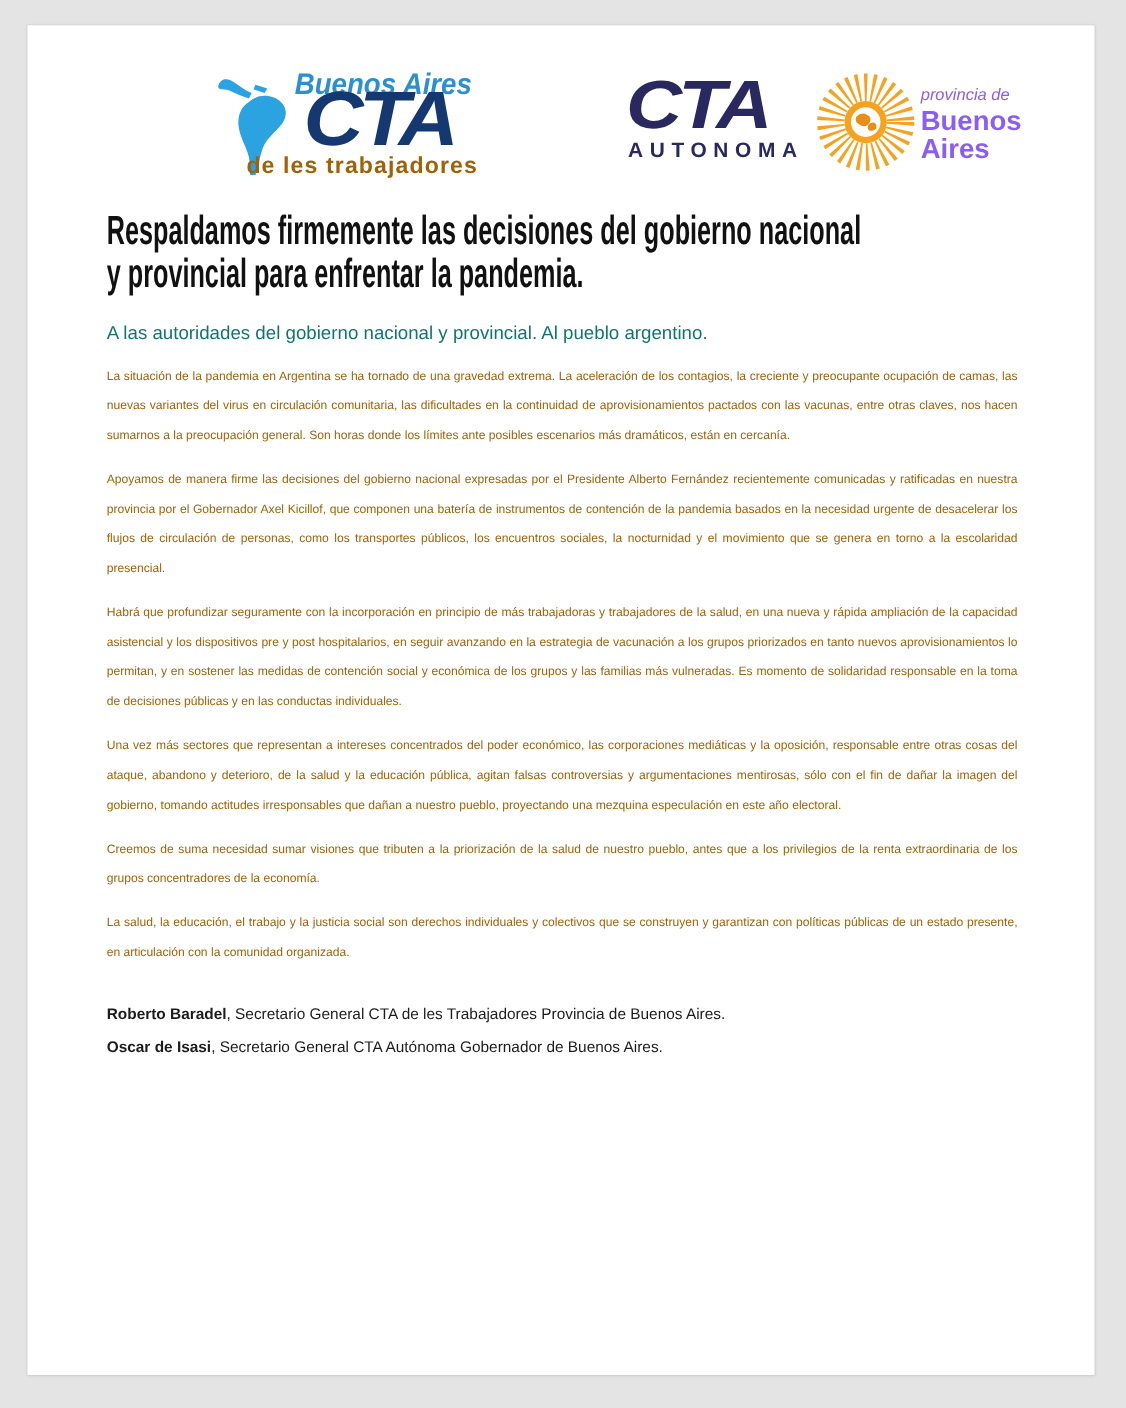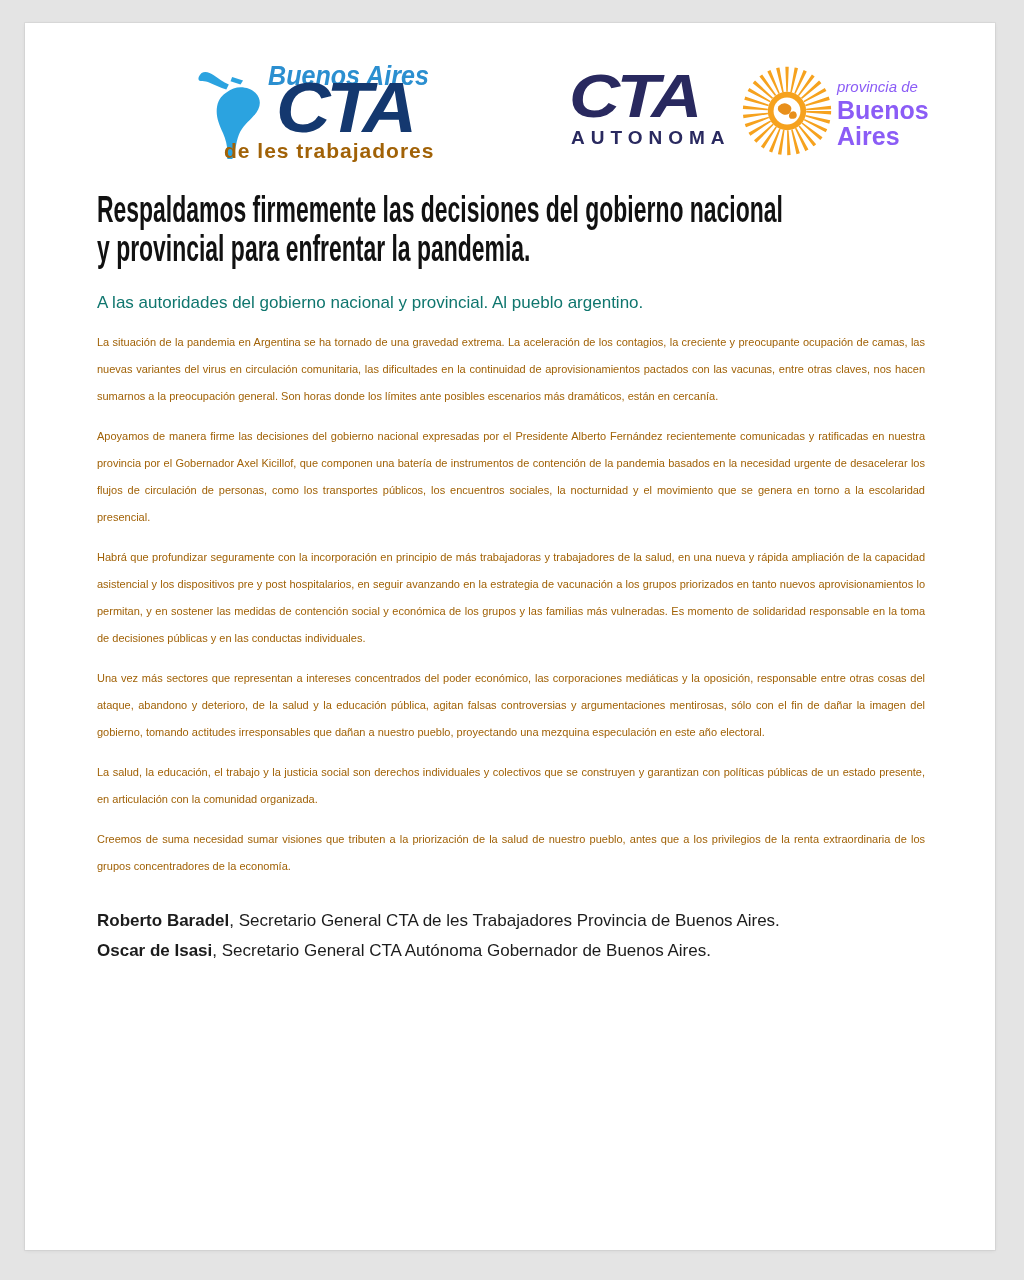--- a/index.html
+++ b/index.html
@@ -79,21 +79,21 @@
   .salutation {
     margin-top: 20px;
     font-size: 17px; line-height: 27px; color: #0f766e;
   }
   .body-par {
     margin-top: 13px;
     font-size: 11px; line-height: 27px; color: #a16207;
     text-align: justify;
     width: 828px;
   }
-  .signatures { margin-top: 26px; font-size: 17px; color: #1c1c1c; }
+  .signatures { margin-top: 26px; font-size: 14px; color: #1c1c1c; }
   .sig-line { line-height: 30px; }
   .sig-line .sig-name { font-weight: 700; }
 </style>
 </head>
 <body>
 
 <div class="paper">
 
   <div class="header">
 
@@ -131,22 +131,22 @@
     <span class="tline">Respaldamos firmemente las decisiones del gobierno nacional</span><br>
     <span class="tline">y provincial para enfrentar la pandemia.</span>
   </h1>
 
   <p class="salutation">A las autoridades del gobierno nacional y provincial. Al pueblo argentino.</p>
 
   <p class="body-par">La situación de la pandemia en Argentina se ha tornado de una gravedad extrema. La aceleración de los contagios, la creciente y preocupante ocupación de camas, las nuevas variantes del virus en circulación comunitaria, las dificultades en la continuidad de aprovisionamientos pactados con las vacunas, entre otras claves, nos hacen sumarnos a la preocupación general. Son horas donde los límites ante posibles escenarios más dramáticos, están en cercanía.</p>
   <p class="body-par">Apoyamos de manera firme las decisiones del gobierno nacional expresadas por el Presidente Alberto Fernández recientemente comunicadas y ratificadas en nuestra provincia por el Gobernador Axel Kicillof, que componen una batería de instrumentos de contención de la pandemia basados en la necesidad urgente de desacelerar los flujos de circulación de personas, como los transportes públicos, los encuentros sociales, la nocturnidad y el movimiento que se genera en torno a la escolaridad presencial.</p>
   <p class="body-par">Habrá que profundizar seguramente con la incorporación en principio de más trabajadoras y trabajadores de la salud, en una nueva y rápida ampliación de la capacidad asistencial y los dispositivos pre y post hospitalarios, en seguir avanzando en la estrategia de vacunación a los grupos priorizados en tanto nuevos aprovisionamientos lo permitan, y en sostener las medidas de contención social y económica de los grupos y las familias más vulneradas. Es momento de solidaridad responsable en la toma de decisiones públicas y en las conductas individuales.</p>
   <p class="body-par">Una vez más sectores que representan a intereses concentrados del poder económico, las corporaciones mediáticas y la oposición, responsable entre otras cosas del ataque, abandono y deterioro, de la salud y la educación pública, agitan falsas controversias y argumentaciones mentirosas, sólo con el fin de dañar la imagen del gobierno, tomando actitudes irresponsables que dañan a nuestro pueblo, proyectando una mezquina especulación en este año electoral.</p>
+  <p class="body-par">Creemos de suma necesidad sumar visiones que tributen a la priorización de la salud de nuestro pueblo, antes que a los privilegios de la renta extraordinaria de los grupos concentradores de la economía.</p>
   <p class="body-par">La salud, la educación, el trabajo y la justicia social son derechos individuales y colectivos que se construyen y garantizan con políticas públicas de un estado presente, en articulación con la comunidad organizada.</p>
-  <p class="body-par">Creemos de suma necesidad sumar visiones que tributen a la priorización de la salud de nuestro pueblo, antes que a los privilegios de la renta extraordinaria de los grupos concentradores de la economía.</p>
 
   <div class="signatures">
     <div class="sig-line">
       <span class="sig-name">Roberto Baradel</span><span>, Secretario General CTA de les Trabajadores Provincia de Buenos Aires.</span>
     </div>
     <div class="sig-line">
       <span class="sig-name">Oscar de Isasi</span><span>, Secretario General CTA Autónoma Gobernador de Buenos Aires.</span>
     </div>
   </div>
 

